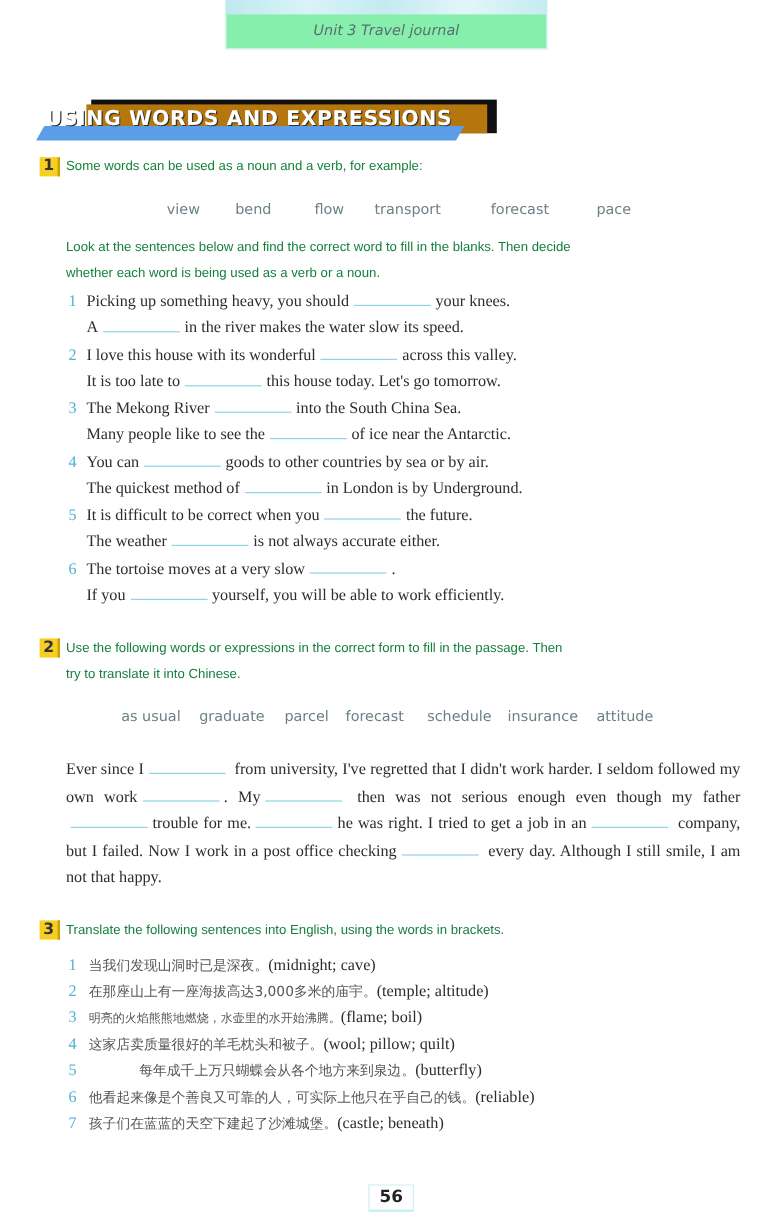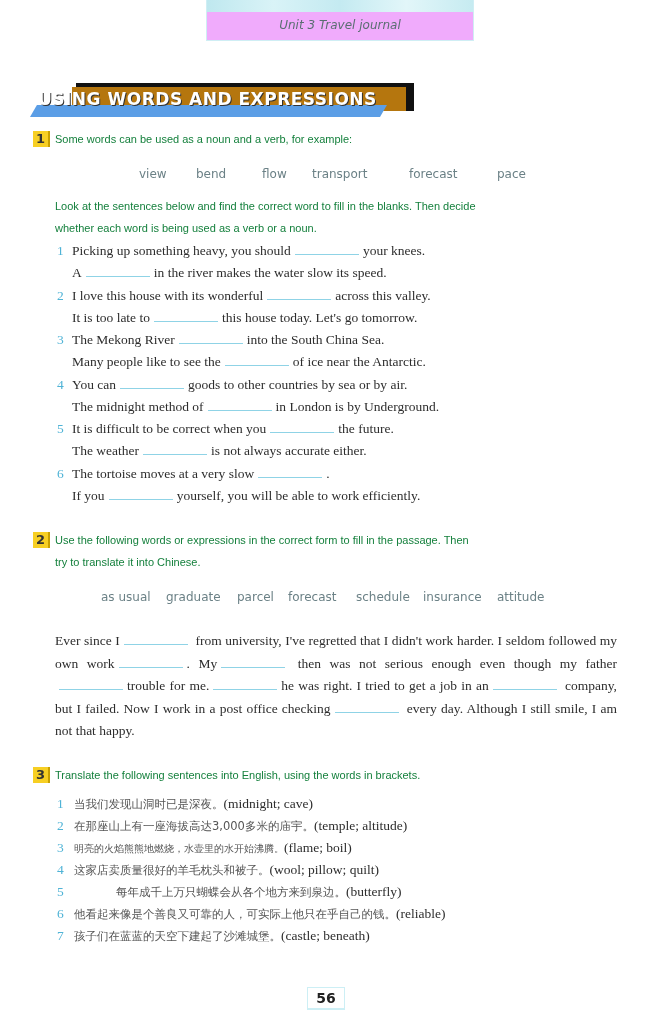--- a/index.html
+++ b/index.html
@@ -1,17 +1,17 @@
 <!DOCTYPE html>
 <html><head>
 <meta charset="utf-8">
 <style>
   html, body { margin:0; padding:0; }
   body { width:650px; height:1010px; background:#ffffff; position:relative; overflow:hidden; font-family:"Liberation Serif", serif; color:#2a2a2a; }
-  .header-box { position:absolute; left:206px; top:0; width:266px; height:40px; border:1px solid #cfeef4; border-top:none; background:#f0abfc; }
+  .header-box { position:absolute; left:188px; top:0; width:266px; height:40px; border:1px solid #cfeef4; border-top:none; background:#86efac; }
   .header-band { position:absolute; left:0; top:0; width:100%; height:12px; background:linear-gradient(90deg,#bfe8ef,#d9f3f7,#c4eaf1,#e2f6f9,#c6ebf1); }
   .header-title { position:absolute; left:0; right:0; top:18px; text-align:center; font-family:"DejaVu Sans", sans-serif; font-style:italic; font-size:12px; color:#5a6e72; }
 
   .banner { position:absolute; left:30px; top:83px; width:360px; height:36px; }
   .banner-shadow { position:absolute; left:46px; top:0; width:338px; height:28px; background:#111; }
   .banner-gold { position:absolute; left:42px; top:4px; width:334px; height:24px; background:#b5760e; }
   .banner-blue { position:absolute; left:0; top:22px; width:350px; height:12px; background:#5b9ee6; transform:skewX(-30deg); transform-origin:left bottom; }
   .banner-text { position:absolute; left:8px; top:6px; font-family:"DejaVu Sans", sans-serif; font-weight:bold; font-size:17px; letter-spacing:0.5px; color:#fff; text-shadow:1px 1px 0 #333; white-space:nowrap; }
 
   .badge { position:absolute; width:15px; height:16px; background:#f7cf23; border-right:2px solid #c9a000; font-family:"DejaVu Sans", sans-serif; font-weight:bold; font-size:13px; line-height:16px; text-align:center; color:#333; }
@@ -64,21 +64,21 @@
 <div class="num" style="left:57px;top:288px;">2</div>
 <div class="line" style="left:72px;top:288px;"><span>I love this house with its wonderful</span><span class="blank"></span><span>across this valley.</span></div>
 <div class="line" style="left:72px;top:310px;"><span>It is too late to</span><span class="blank"></span><span>this house today. Let's go tomorrow.</span></div>
 
 <div class="num" style="left:57px;top:332px;">3</div>
 <div class="line" style="left:72px;top:332px;text-align:right;"><span>The Mekong River</span><span class="blank"></span><span>into the South China Sea.</span></div>
 <div class="line" style="left:72px;top:354px;"><span>Many people like to see the</span><span class="blank"></span><span>of ice near the Antarctic.</span></div>
 
 <div class="num" style="left:57px;top:377px;">4</div>
 <div class="line" style="left:72px;top:377px;"><span>You can</span><span class="blank"></span><span>goods to other countries by sea or by air.</span></div>
-<div class="line" style="left:72px;top:399px;"><span>The midnight method of</span><span class="blank"></span><span>in London is by Underground.</span></div>
+<div class="line" style="left:72px;top:399px;"><span>The quickest method of</span><span class="blank"></span><span>in London is by Underground.</span></div>
 
 <div class="num" style="left:57px;top:421px;">5</div>
 <div class="line" style="left:72px;top:421px;"><span>It is difficult to be correct when you</span><span class="blank"></span><span>the future.</span></div>
 <div class="line" style="left:72px;top:443px;"><span>The weather</span><span class="blank"></span><span>is not always accurate either.</span></div>
 
 <div class="num" style="left:57px;top:466px;">6</div>
 <div class="line" style="left:72px;top:466px;"><span>The tortoise moves at a very slow</span><span class="blank"></span><span>.</span></div>
 <div class="line" style="left:72px;top:488px;"><span>If you</span><span class="blank"></span><span>yourself, you will be able to work efficiently.</span></div>
 
 <div class="badge" style="left:33px;top:532px;">2</div>

